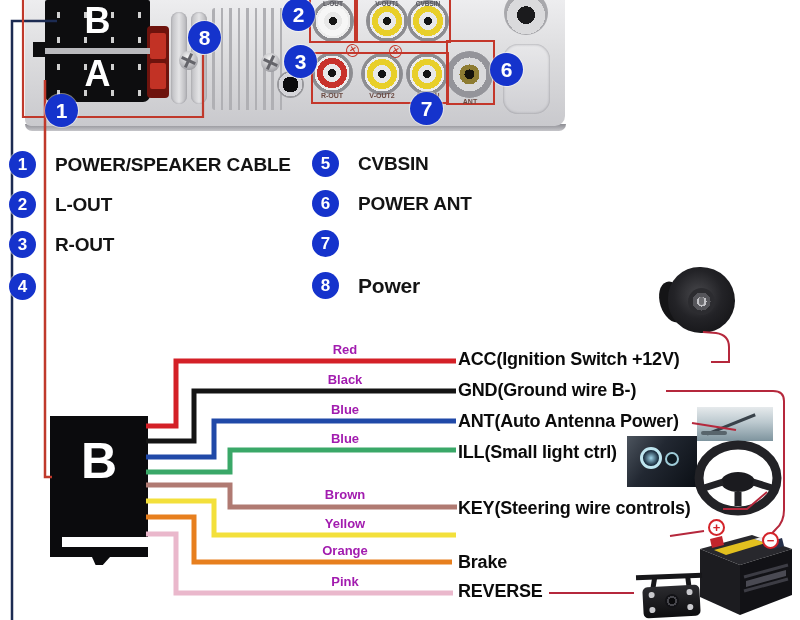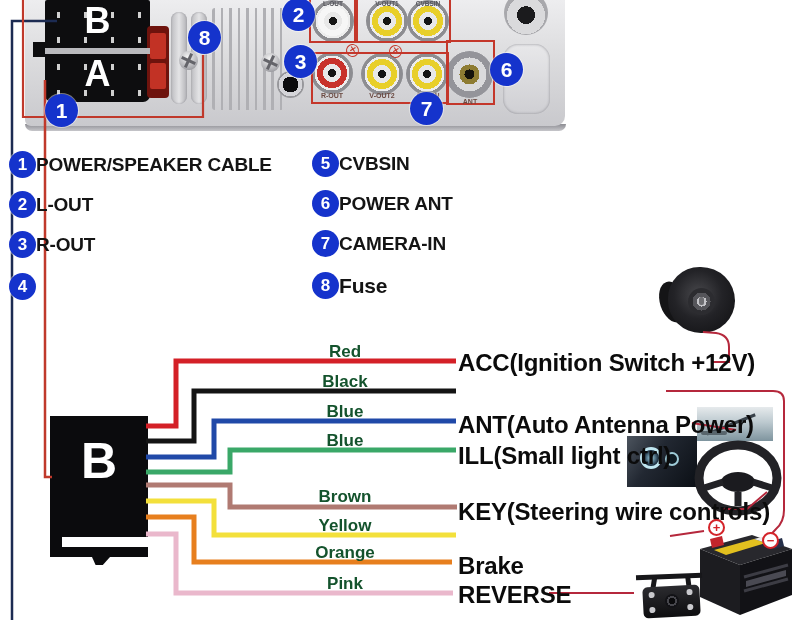--- a/index.html
+++ b/index.html
@@ -51,32 +51,32 @@
   .engr-top{font-size:6.5px;color:#55555c;top:0;}
 
   
   .badge{background:#1533cc;color:#fff;border-radius:50%;display:flex;align-items:center;
        justify-content:center;font-weight:bold;z-index:6;box-shadow:0 0 0 1px rgba(255,255,255,.45);}
   .badge.lg{width:33px;height:33px;font-size:21px;}
   .badge.md{width:27px;height:27px;font-size:17px;}
 
   
   .legend-row{display:flex;align-items:center;z-index:5;}
-  .legend-label{font-size:19px;font-weight:bold;color:#141414;letter-spacing:-.2px;}
+  .legend-label{font-size:19px;font-weight:bold;color:#141414;letter-spacing:-.2px;margin-left:19px;}
 
   
   .bblock{left:50px;top:416px;width:98px;height:131px;background:#0b0b0d;z-index:2;}
   .bblock-letter{left:50px;top:432px;width:98px;text-align:center;color:#fff;
        font-weight:bold;font-size:50px;z-index:3;}
   .bslit{left:62px;top:537px;width:86px;height:10px;background:#fff;z-index:3;}
   .bbar{left:50px;top:547px;width:98px;height:10px;background:#0b0b0d;z-index:2;}
   .btab{left:92px;top:557px;width:18px;height:8px;background:#0b0b0d;z-index:2;
        clip-path:polygon(0 0,100% 0,60% 100%,20% 100%);}
-  .wname{left:345px;transform:translateX(-50%);font-size:17px;font-weight:bold;color:#14532d;z-index:5;}
-  .func{left:458px;font-size:24px;font-weight:bold;color:#0b0b0b;letter-spacing:-.2px;z-index:5;}
+  .wname{left:345px;transform:translateX(-50%);font-size:13px;font-weight:bold;color:#a21caf;z-index:5;}
+  .func{left:458px;font-size:18px;font-weight:bold;color:#0b0b0b;letter-spacing:-.2px;z-index:5;}
 
   
   .ign-blob{left:660px;top:281px;width:26px;height:42px;background:#141416;border-radius:50%;
        transform:rotate(-18deg);z-index:2;}
   .ign-outer{left:668px;top:267px;width:67px;height:66px;border-radius:48% 52% 50% 50%;z-index:3;
        background:radial-gradient(circle at 45% 42%,#48484c 0%,#232327 45%,#0e0e10 100%);}
   .ign-ring{left:688px;top:288px;width:27px;height:27px;border-radius:50%;z-index:4;
        background:radial-gradient(circle,#c4c4c8 0 5px,#55555a 5px 9px,#2c2c30 9px 13.5px);}
   .ign-slot{left:699px;top:297px;width:5px;height:8px;background:#6e6e72;z-index:5;border-radius:2px;}
   .ph-ant{left:697px;top:407px;width:76px;height:34px;z-index:2;
@@ -204,43 +204,43 @@
   <div class="abs legend-row" style="left:312px;top:150px">
     <div class="badge md">5</div>
     <span class="legend-label">CVBSIN</span>
   </div>
   <div class="abs legend-row" style="left:312px;top:190px">
     <div class="badge md">6</div>
     <span class="legend-label">POWER ANT</span>
   </div>
   <div class="abs legend-row" style="left:312px;top:230px">
     <div class="badge md">7</div>
-    <span class="legend-label">CAMERA-IN</span>
   </div>
   <div class="abs legend-row" style="left:312px;top:272px">
     <div class="badge md">8</div>
-    <span class="legend-label" style="font-size:21px">Fuse</span>
+    <span class="legend-label" style="font-size:21px">Power</span>
   </div>
 
   <div class="abs bblock"></div>
   <div class="abs bblock-letter">B</div>
   <div class="abs bslit"></div>
   <div class="abs bbar"></div>
   <div class="abs btab"></div>
 
   <div class="abs wname" style="top:342px">Red</div>
   <div class="abs wname" style="top:372px">Black</div>
   <div class="abs wname" style="top:402px">Blue</div>
   <div class="abs wname" style="top:431px">Blue</div>
   <div class="abs wname" style="top:487px">Brown</div>
   <div class="abs wname" style="top:516px">Yellow</div>
   <div class="abs wname" style="top:543px">Orange</div>
   <div class="abs wname" style="top:574px">Pink</div>
 
   <div class="abs func" style="top:349px">ACC(Ignition Switch +12V)</div>
+  <div class="abs func" style="top:380px">GND(Ground wire B-)</div>
   <div class="abs func" style="top:442px">ILL(Small light ctrl)</div>
   <div class="abs func" style="top:411px">ANT(Auto Antenna Power)</div>
   <div class="abs func" style="top:498px">KEY(Steering wire controls)</div>
   <div class="abs func" style="top:552px">Brake</div>
   <div class="abs func" style="top:581px">REVERSE</div>
 
   <div class="abs ign-blob"></div>
   <div class="abs ign-outer"></div>
   <div class="abs ign-ring"></div>
   <div class="abs ign-slot"></div>

